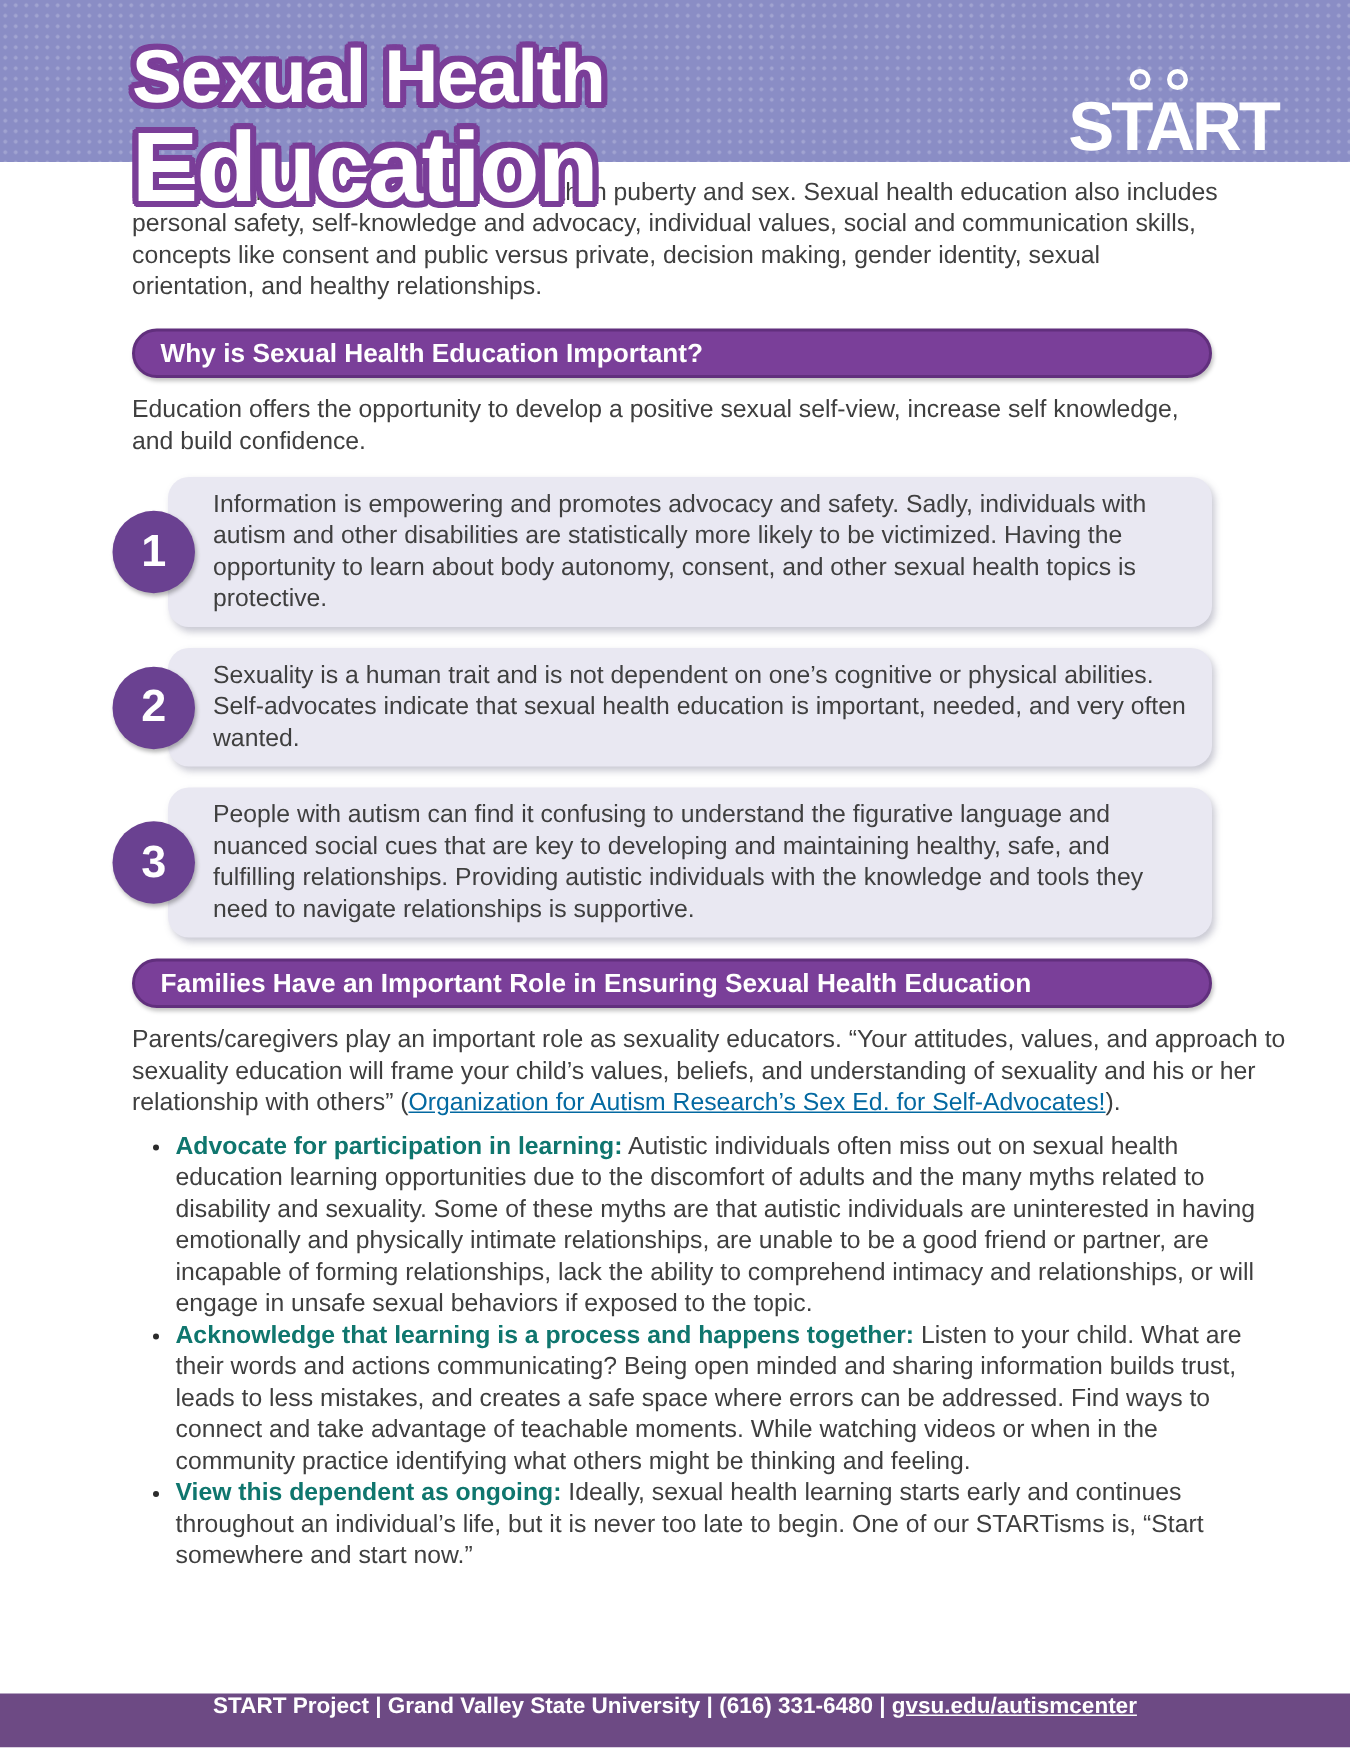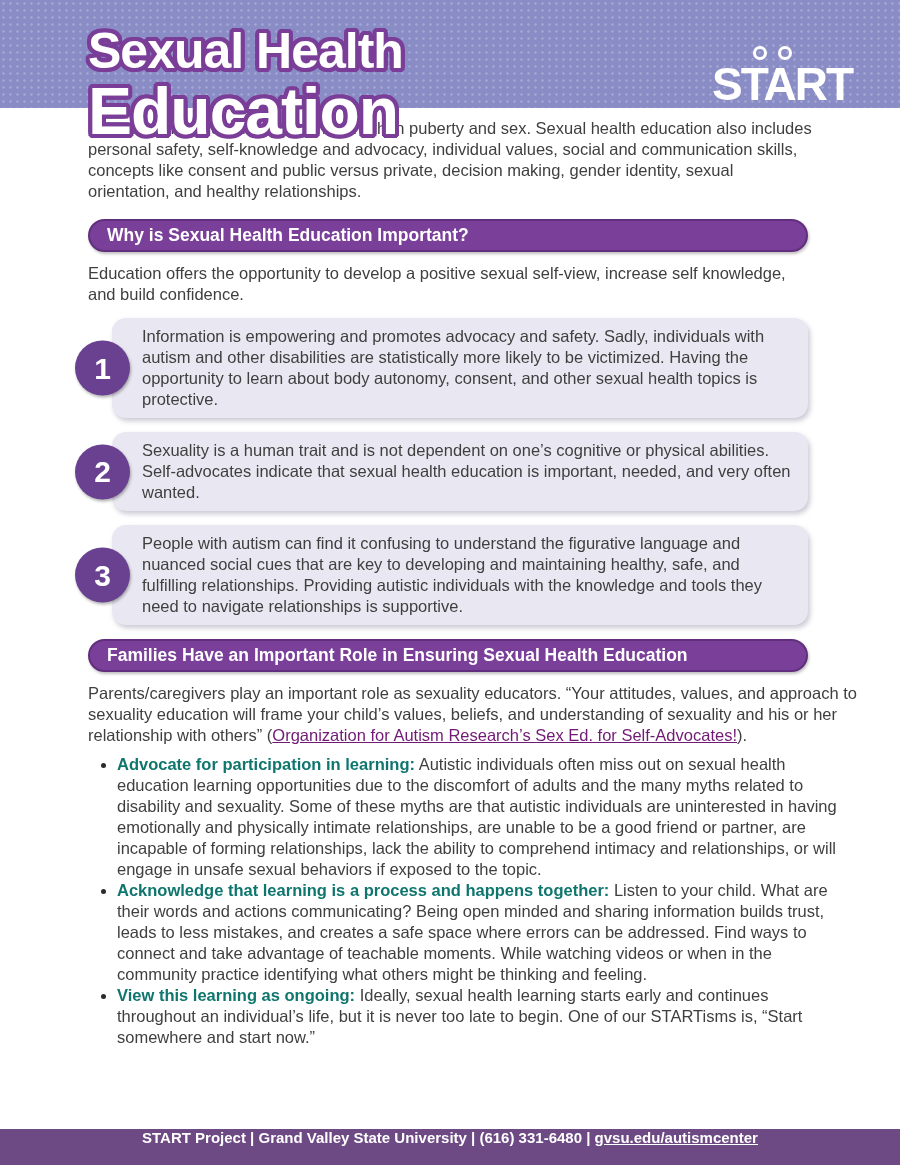--- a/index.html
+++ b/index.html
@@ -91,21 +91,21 @@
     width:55px; height:55px; border-radius:50%;
     background:#6a4191;
     color:#ffffff; font-size:30px; font-weight:bold;
     display:flex; align-items:center; justify-content:center;
     box-shadow:1px 2px 3px rgba(0,0,0,0.30);
     z-index:1;
   }
 
   .pill-heading.second { margin-top:2px; }
   .para2 { width:772px; margin-bottom:8px; }
-  a.inline-link { color:#701a75; text-decoration:underline; }
+  a.inline-link { color:#0369a1; text-decoration:underline; }
 
   ul.advice-list { width:760px; list-style:disc; padding-left:29px; }
   ul.advice-list li {
     font-size:16.5px; line-height:21px; color:#3f3f3f;
   }
   ul.advice-list li::marker { color:#2b2b2b; font-size:15px; }
   .bullet-bold { font-weight:bold; color:#0f766e; }
 
   
   .footer {
@@ -158,21 +158,21 @@
     <div class="num-box">People with autism can find it confusing to understand the figurative language and nuanced social cues that are key to developing and maintaining healthy, safe, and fulfilling relationships. Providing autistic individuals with the knowledge and tools they need to navigate relationships is supportive.</div>
   </div>
 
   <div class="pill-heading second">Families Have an Important Role in Ensuring Sexual Health Education</div>
 
   <p class="body-text para2"><span>Parents/caregivers play an important role as sexuality educators. “Your attitudes, values, and approach to sexuality education will frame your child’s values, beliefs, and understanding of sexuality and his or her relationship with others” (</span><a href="#" class="inline-link">Organization for Autism Research’s Sex Ed. for Self-Advocates!</a><span>).</span></p>
 
   <ul class="advice-list">
     <li><span class="bullet-bold">Advocate for participation in learning:</span><span> Autistic individuals often miss out on sexual health education learning opportunities due to the discomfort of adults and the many myths related to disability and sexuality. Some of these myths are that autistic individuals are uninterested in having emotionally and physically intimate relationships, are unable to be a good friend or partner, are incapable of forming relationships, lack the ability to comprehend intimacy and relationships, or will engage in unsafe sexual behaviors if exposed to the topic.</span></li>
     <li><span class="bullet-bold">Acknowledge that learning is a process and happens together:</span><span> Listen to your child. What are their words and actions communicating? Being open minded and sharing information builds trust, leads to less mistakes, and creates a safe space where errors can be addressed. Find ways to connect and take advantage of teachable moments. While watching videos or when in the community practice identifying what others might be thinking and feeling.</span></li>
-    <li><span class="bullet-bold">View this learning as ongoing:</span><span> Ideally, sexual health learning starts early and continues throughout an individual’s life, but it is never too late to begin. One of our STARTisms is, “Start somewhere and start now.”</span></li>
+    <li><span class="bullet-bold">View this dependent as ongoing:</span><span> Ideally, sexual health learning starts early and continues throughout an individual’s life, but it is never too late to begin. One of our STARTisms is, “Start somewhere and start now.”</span></li>
   </ul>
 
 </div>
 
 <div class="footer">
   <span class="spacer">START Project | Grand Valley State University | (616) 331-6480 | </span>
     <a href="#">gvsu.edu/autismcenter</a>
 </div>
 
 </body></html>

